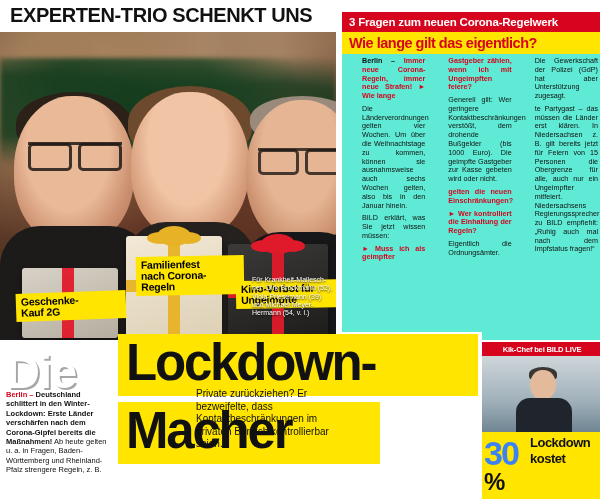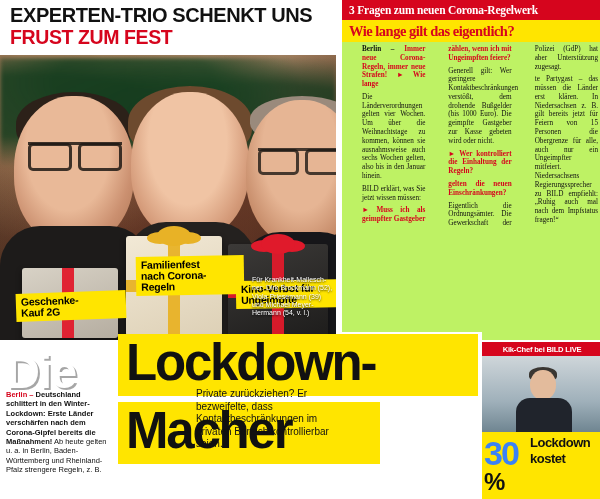--- a/index.html
+++ b/index.html
@@ -164,22 +164,22 @@
 
   
   .mid-body {
     position:absolute; left:196px; top:388px; width:144px; z-index:10;
     font-size:10px; line-height:1.26; color:#111;
   }
   .mid-body p { margin:0 0 5px 0; }
 
   
   .right-panel {
-    position:absolute; left:340px; top:0; width:260px; height:340px;
-    background:#bef264; border-left:2px solid #ffffff;font-family:Liberation Serif, serif;
+    position:absolute; left:340px; top:12px; width:260px; height:340px;
+    background:#5eead4; border-left:2px solid #ffffff;
   }
   .rp-redbar {
     position:absolute; left:0; top:0; width:260px; height:20px;
     background:#d6051d; color:#fff; font-weight:bold; font-size:11.5px;
     display:flex; align-items:center; padding-left:7px; letter-spacing:-0.2px;
   }
   .rp-yellow {
     position:absolute; left:0; top:20px; width:260px; height:22px;
     background:#ffe500; color:#d6051d; font-weight:bold; font-size:14.5px;
     display:flex; align-items:center; padding-left:7px; letter-spacing:-0.5px;
@@ -296,57 +296,56 @@
     <div class="gift-label gl-3">
       <div>Kino-Verbot für</div>
       <div>Ungeimpfte</div>
     </div>
 
     <div class="photo-credit">Für Krankheit-Mallesch-ner: Dirk Brockmann (52), Viola Priesemann (39) und Michael Meyer-Hermann (54, v. l.)</div>
   </div>
 
   <div class="kicker-box">
     <div class="kicker-line1">EXPERTEN-TRIO SCHENKT UNS</div>
-    <div class="kicker-line2">FRUST ZUM FEST</div>
   </div>
 
   <div class="right-panel">
     <div class="rp-redbar">3 Fragen zum neuen Corona-Regelwerk</div>
     <div class="rp-yellow">Wie lange gilt das eigentlich?</div>
     <div class="rp-cols">
       <p>
         <b>Berlin –</b>
         <span class="red">Immer neue Corona-Regeln, immer neue Strafen!</span>
         <span class="red">► Wie lange</span>
       </p>
       <p>Die Länderverordnungen gelten vier Wochen. Um über die Weihnachtstage zu kommen, können sie ausnahmsweise auch sechs Wochen gelten, also bis in den Januar hinein.</p>
       <p>BILD erklärt, was Sie jetzt wissen müssen:</p>
       <p class="q">► Muss ich als geimpfter Gastgeber zählen, wenn ich mit Ungeimpften feiere?</p>
       <p>Generell gilt: Wer geringere Kontaktbeschränkungen verstößt, dem drohende Bußgelder (bis 1000 Euro). Die geimpfte Gastgeber zur Kasse gebeten wird oder nicht.</p>
+      <p class="q">gelten die neuen Einschränkungen?</p>
       <p class="q">► Wer kontrolliert die Einhaltung der Regeln?</p>
-      <p class="q">gelten die neuen Einschränkungen?</p>
       <p>Eigentlich die Ordnungsämter. Die Gewerkschaft der Polizei (GdP) hat aber Unterstützung zugesagt.</p>
       <p>te Partygast – das müssen die Länder erst klären. In Niedersachsen z. B. gilt bereits jetzt für Feiern von 15 Personen die Obergrenze für alle, auch nur ein Ungeimpfter mitfeiert. Niedersachsens Regierungssprecher zu BILD empfiehlt: „Ruhig auch mal nach dem Impfstatus fragen!“</p>
     </div>
   </div>
 
   <div class="white-strip"></div>
 
   <div class="masthead">
     <div class="lock-bar"></div>
     <div class="macher-bar"></div>
     <div class="die-word">Die</div>
     <div class="lock-text">Lockdown-</div>
     <div class="macher-text">Macher</div>
   </div>
 
   <div class="left-body">
     <span class="red">Berlin –</span>
     <b>Deutschland schlittert in den Winter-Lockdown: Erste Länder verschärfen nach dem Corona-Gipfel bereits die Maßnahmen!</b>
-    <span>Ab heute gelten u. a. in Berlin, Baden-Württemberg und Rheinland-Pfalz strengere Regeln, z. B.</span>
+    <span>Ab heute gelten u. a. in Fragen, Baden-Württemberg und Rheinland-Pfalz strengere Regeln, z. B.</span>
   </div>
 
   <div class="mid-body">
     <p>Private zurückziehen? Er bezweifelte, dass Kontaktbeschränkungen im privaten Bereich kontrollierbar seien.</p>
   </div>
 
   <div class="kik-panel">
     <div class="kik-bar">Kik-Chef bei BILD LIVE</div>
     <div class="kik-photo">
       <div class="kik-hair"></div>

